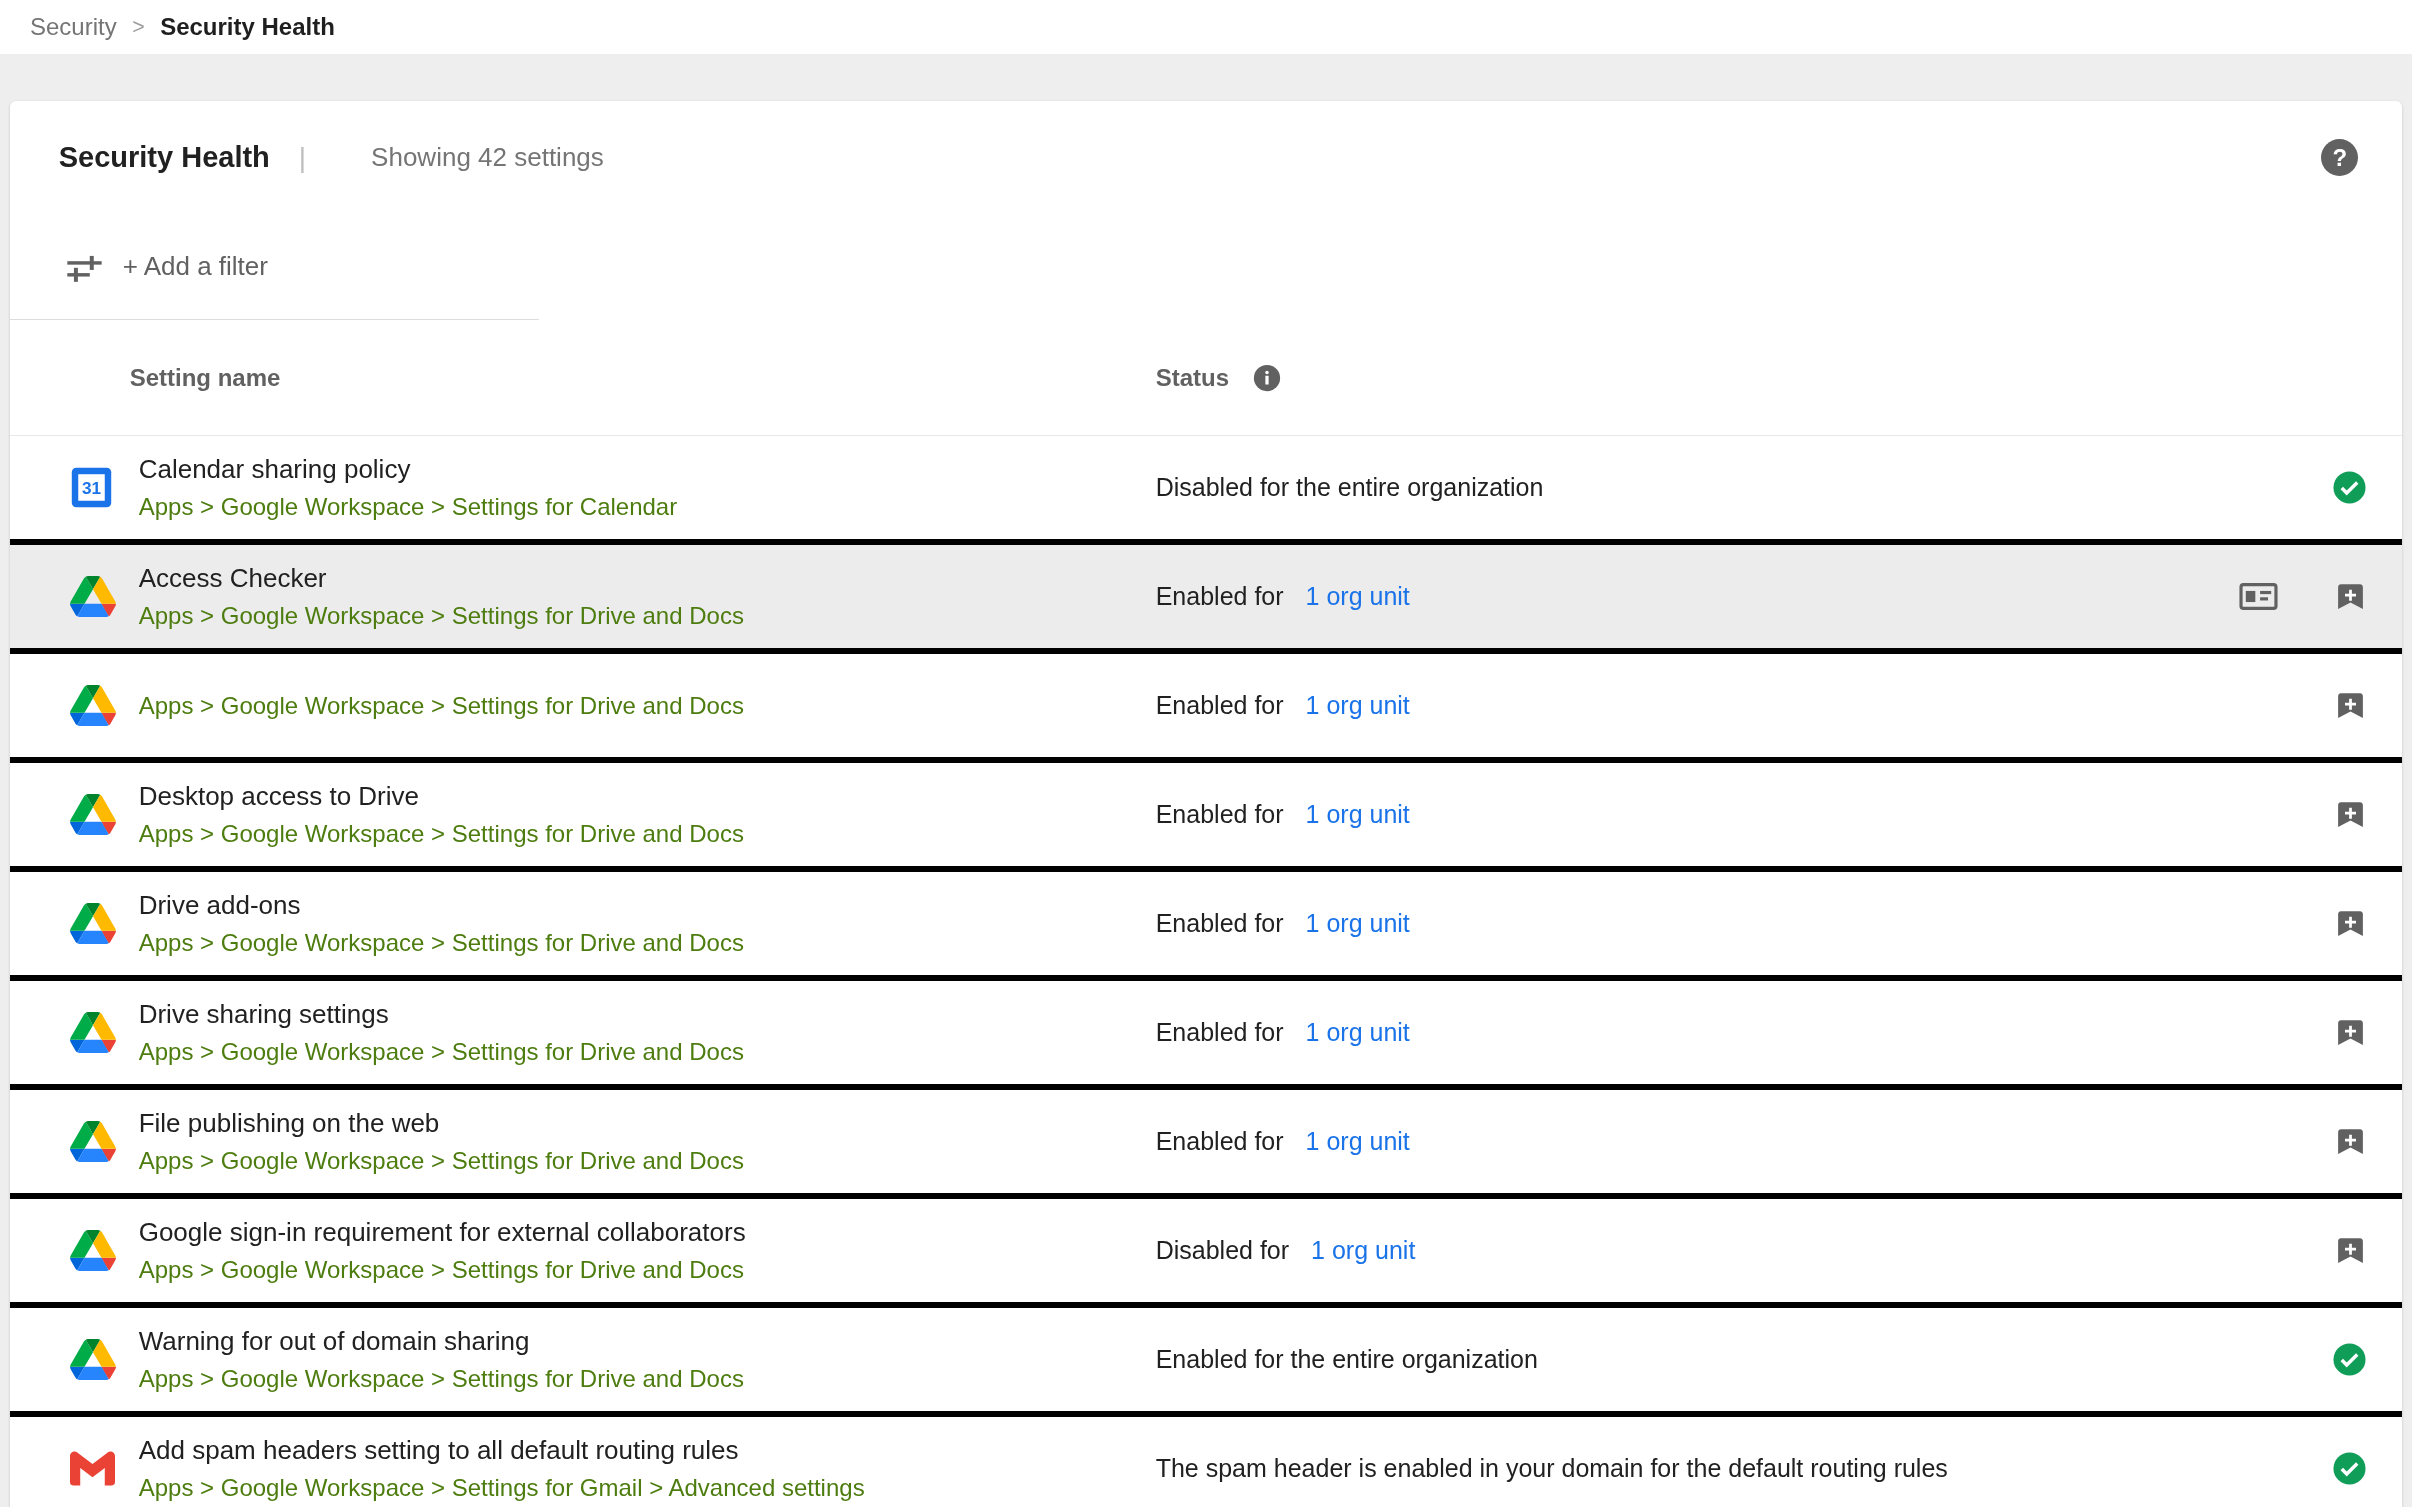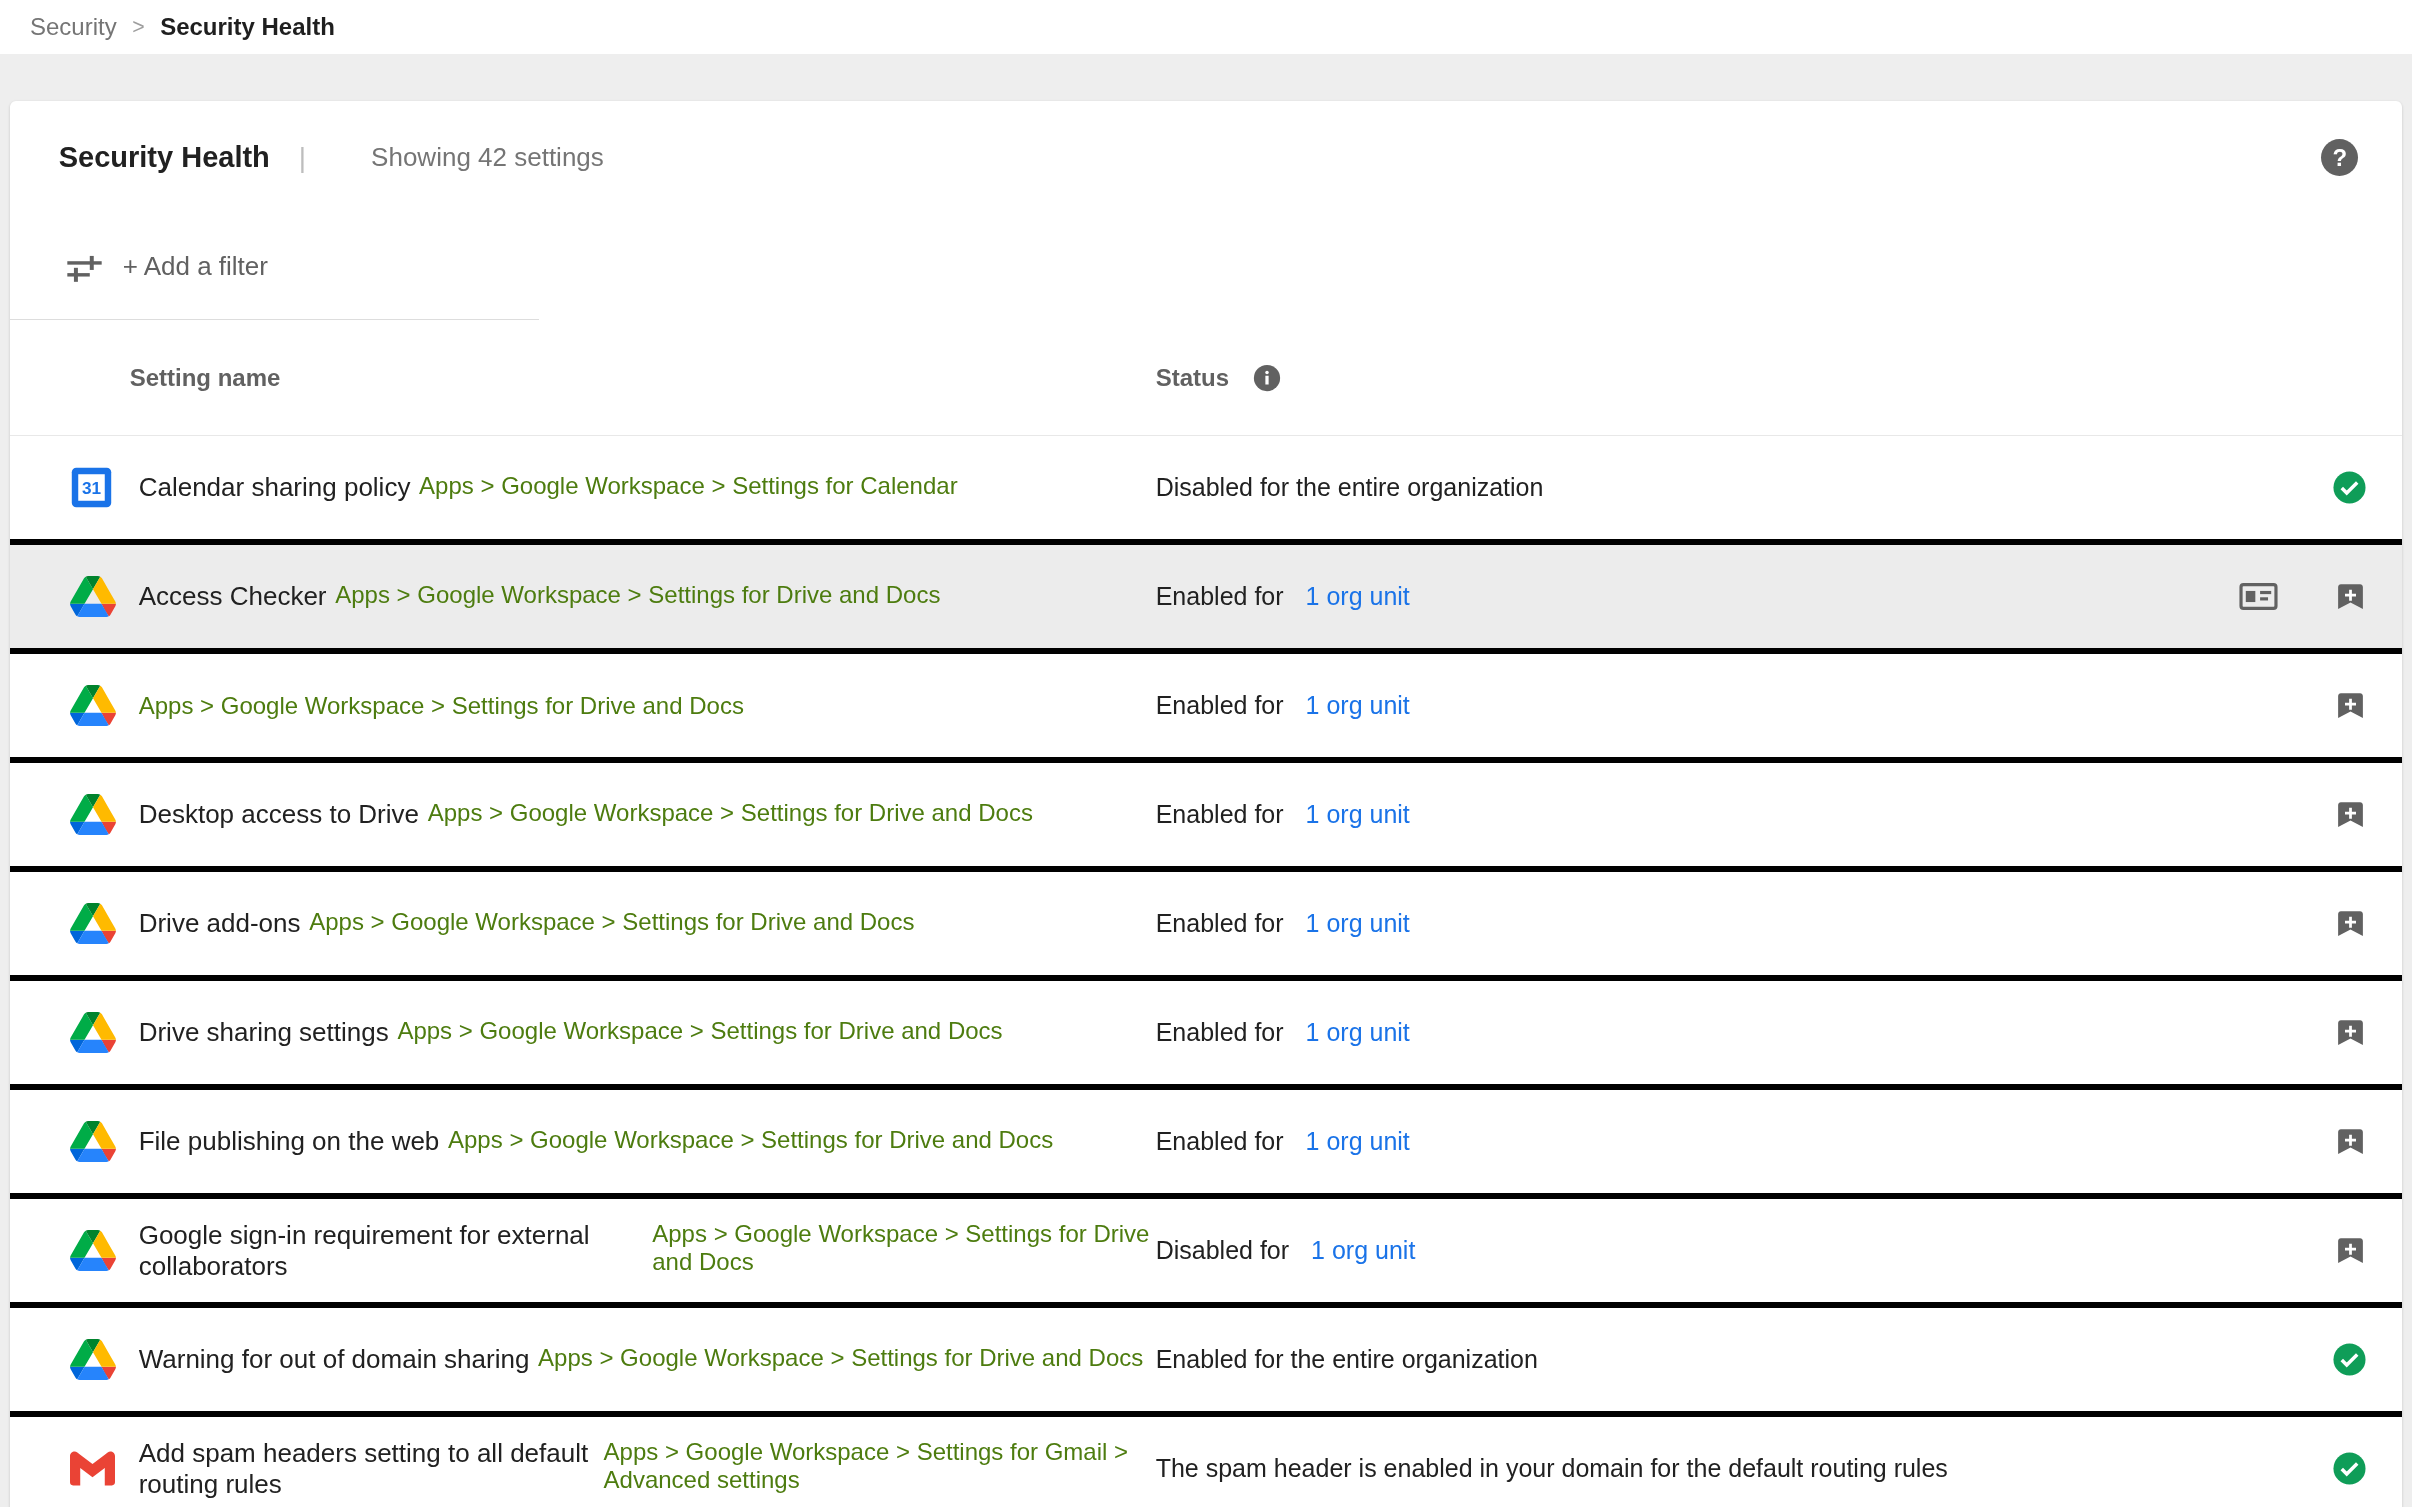--- a/index.html
+++ b/index.html
@@ -25,21 +25,21 @@
   .filter-divider { width:529px; border-bottom:1px solid #dddddd; }
 
   .table-header { height:116px; display:flex; align-items:center; border-bottom:1px solid #e8e8e8; }
   .th-name { flex:0 0 1146px; padding-left:120px; font-size:24px; font-weight:bold; color:#616161; }
   .th-status { display:flex; align-items:center; font-size:24px; font-weight:bold; color:#616161; }
   .info-wrap { margin-left:23px; display:flex; cursor:pointer; }
 
   .row { display:flex; align-items:center; height:109px; border-bottom:6px solid #000000; cursor:pointer; background:#ffffff; }
   .row.highlight { background:var(--highlight,#ececec); }
   .cell-icon { flex:0 0 129px; padding-left:60px; display:flex; align-items:center; }
-  .cell-main { flex:0 0 1017px; display:flex; flex-direction:row; gap:8.7px; }
+  .cell-main { flex:0 0 1017px; display:flex; flex-direction:column; gap:8.7px; }
   .row-title { font-size:26px; color:#212121; }
   .row-path { font-size:24px; color:#4d7c0f; }
   .cell-status { flex:1; font-size:25px; color:#212121; }
   .status-link { color:var(--link,#1a73e8); text-decoration:none; margin-left:22px; cursor:pointer; }
   .cell-icons { display:flex; align-items:center; gap:56px; padding-right:35px; }
   .icon-slot { display:flex; }
   svg { display:block; }
 </style>
 </head>
 <body style="--link: #1a73e8; --highlight: #ececec; background: rgb(238, 238, 238);">

